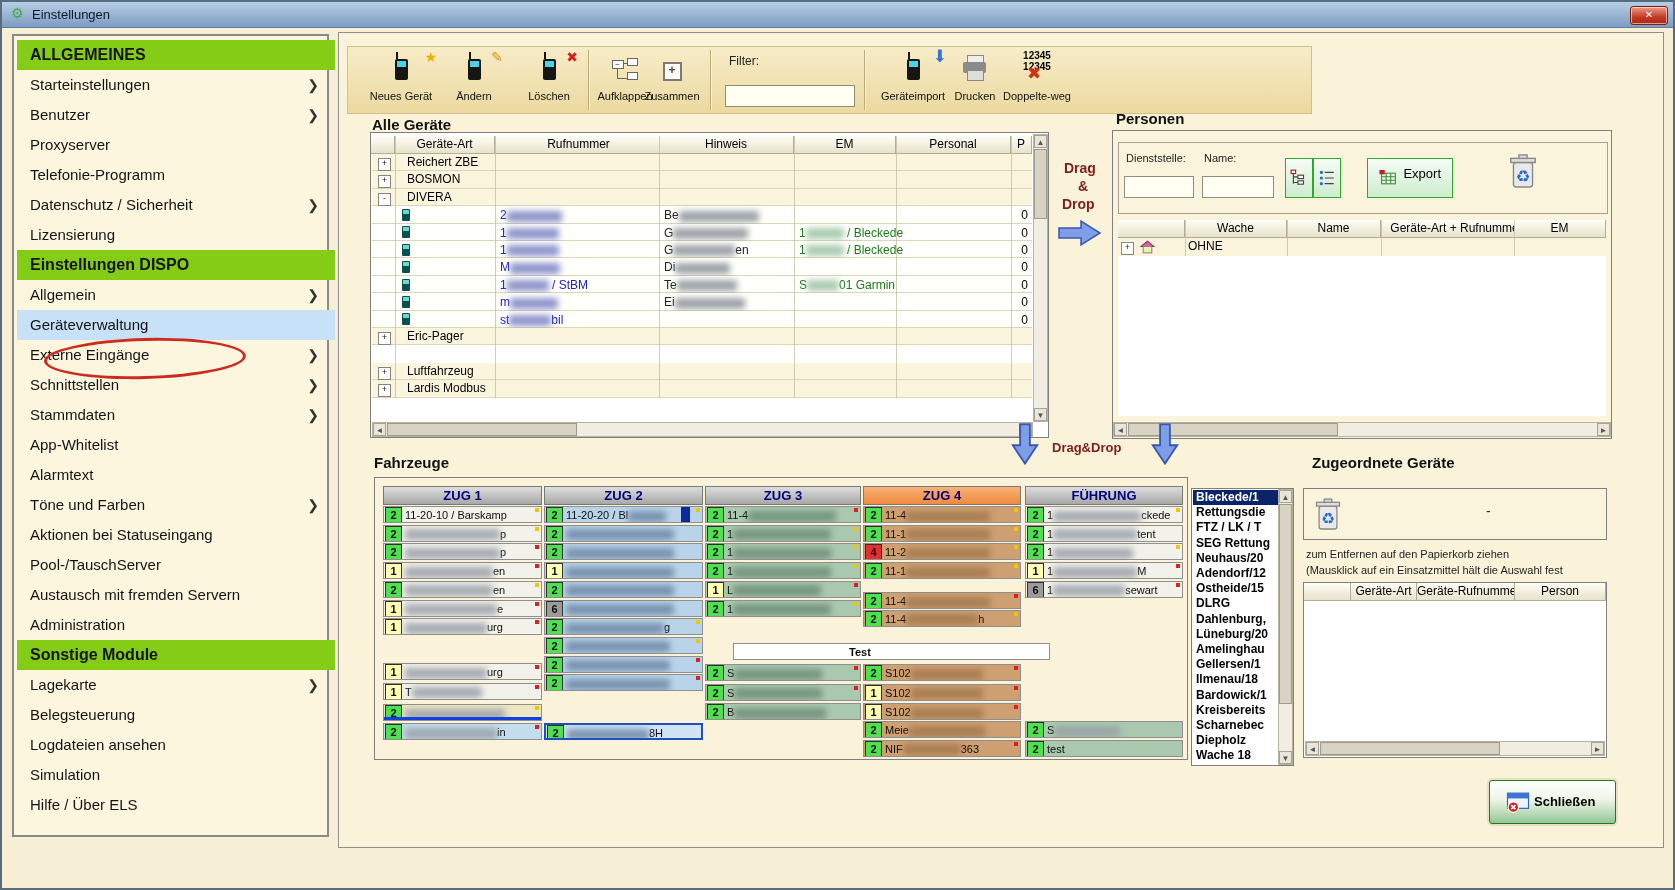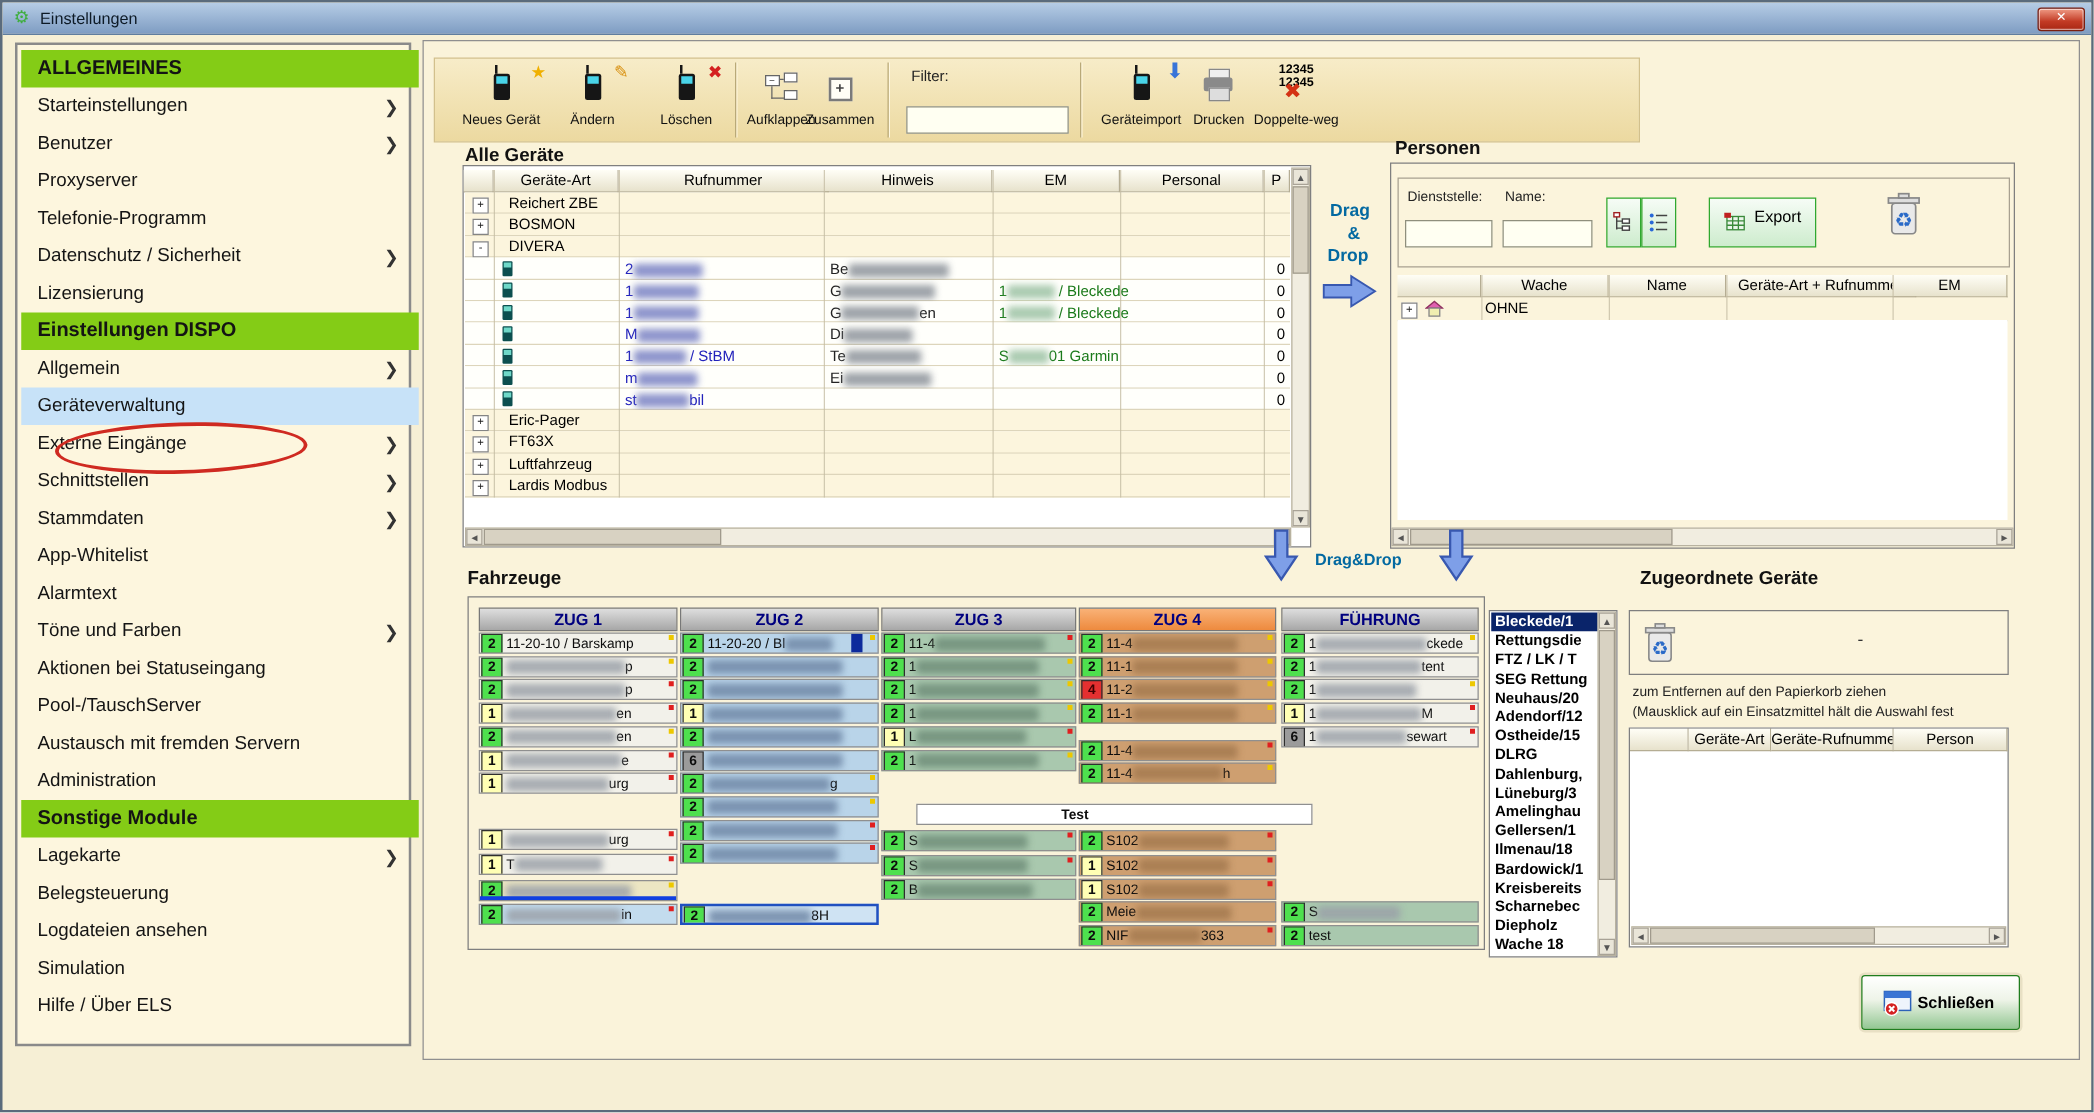--- a/index.html
+++ b/index.html
@@ -55,21 +55,21 @@
   .devicon{display:inline-block;width:8px;height:12px;background:#0c4f4f;position:relative;border-radius:1px;vertical-align:middle;}
   .devicon::before{content:"";position:absolute;left:1px;top:1px;width:6px;height:4px;background:#6fd8c8;}
   .vline{position:absolute;width:1px;background:#c3bba1;opacity:.75;}
   .blur{display:inline-block;height:11px;border-radius:2px;filter:blur(3px);opacity:.85;vertical-align:middle;}
   .ruftext{color:#2222bb;} .emtext{color:#1a7a1a;} .hintext{color:#222;}
   
   .sbv,.sbh{position:absolute;background:#f1ede0;border:1px solid #b8b2a0;box-sizing:border-box;}
   .sarr{position:absolute;width:13px;height:13px;background:#e9e5d8;border:1px solid #a8a296;color:#555;font-size:8px;line-height:13px;text-align:center;box-sizing:border-box;}
   .sthumb{position:absolute;background:#d8d2c2;border:1px solid #a09a8c;box-sizing:border-box;}
   
-  .ddtext{position:absolute;font-weight:bold;font-size:14px;color:#0369a1;}
+  .ddtext{position:absolute;font-weight:bold;font-size:14px;color:#7f1d1d;}
   
   .greenbtn{position:absolute;border:1px solid #2fa82f;background:linear-gradient(#f6fcf6,#cdeccd);box-sizing:border-box;text-align:center;}
   
   .fzhdr{position:absolute;height:19px;background:linear-gradient(#dedede,#a7a7a7);border:1px solid #787878;box-sizing:border-box;color:#00007f;font-weight:bold;font-size:13px;text-align:center;line-height:18px;}
   .fzhdr.accent{background:linear-gradient(#f9b277,#ee8a3e);}
   .fzrow{position:absolute;height:17px;border:1px solid #8f8f8f;box-sizing:border-box;font-size:11px;line-height:15px;white-space:nowrap;overflow:hidden;color:#0d0d0d;}
   .badge{position:absolute;left:1px;top:0px;width:15px;height:14px;border:1px solid #2e2e2e;font-weight:bold;font-size:11px;line-height:14px;text-align:center;box-sizing:content-box;}
   .b2{background:#4ee04e;} .b1{background:#ffffb4;} .b6{background:#9b9b9b;} .b4{background:#e43030;color:#400000;}
   .fztext{position:absolute;left:21px;top:1px;}
   .dot{position:absolute;top:1px;right:2px;width:4px;height:4px;}
@@ -184,21 +184,20 @@
       <div class="agrow ag-group" style="left: 1px; top: 38.4px;"><span class="exp" style="margin-left: 6px;">+</span><span style="margin-left: 16px;">BOSMON</span></div>
       <div class="agrow ag-group" style="left: 1px; top: 55.8px;"><span class="exp" style="margin-left: 6px;">-</span><span style="margin-left: 16px;">DIVERA</span></div>
       <div class="agrow ag-dev" style="left: 1px; top: 73.2px;"><span class="devicon" style="margin-left: 30px;"></span><span class="ruftext" style="position: absolute; left: 128px; top: 1px;"><span>2</span><span class="blur" style="width: 55px; background: rgb(122, 130, 196);"></span></span><span class="hintext" style="position: absolute; left: 292px; top: 1px;"><span>Be</span><span class="blur" style="width: 80px; background: rgb(141, 147, 155);"></span></span><span class="emtext" style="position: absolute; left: 427px; top: 1px;"></span><span style="position: absolute; left: 640px; top: 1px; width: 16px; text-align: right;">0</span></div>
       <div class="agrow ag-dev" style="left: 1px; top: 90.6px;"><span class="devicon" style="margin-left: 30px;"></span><span class="ruftext" style="position: absolute; left: 128px; top: 1px;"><span>1</span><span class="blur" style="width: 52px; background: rgb(122, 130, 196);"></span></span><span class="hintext" style="position: absolute; left: 292px; top: 1px;"><span>G</span><span class="blur" style="width: 75px; background: rgb(141, 147, 155);"></span></span><span class="emtext" style="position: absolute; left: 427px; top: 1px;"><span>1</span><span class="blur" style="width: 38px; background: rgb(156, 194, 164);"></span><span> / Bleckede</span></span><span style="position: absolute; left: 640px; top: 1px; width: 16px; text-align: right;">0</span></div>
       <div class="agrow ag-dev" style="left: 1px; top: 108px;"><span class="devicon" style="margin-left: 30px;"></span><span class="ruftext" style="position: absolute; left: 128px; top: 1px;"><span>1</span><span class="blur" style="width: 52px; background: rgb(122, 130, 196);"></span></span><span class="hintext" style="position: absolute; left: 292px; top: 1px;"><span>G</span><span class="blur" style="width: 62px; background: rgb(141, 147, 155);"></span><span>en</span></span><span class="emtext" style="position: absolute; left: 427px; top: 1px;"><span>1</span><span class="blur" style="width: 38px; background: rgb(156, 194, 164);"></span><span> / Bleckede</span></span><span style="position: absolute; left: 640px; top: 1px; width: 16px; text-align: right;">0</span></div>
       <div class="agrow ag-dev" style="left: 1px; top: 125.4px;"><span class="devicon" style="margin-left: 30px;"></span><span class="ruftext" style="position: absolute; left: 128px; top: 1px;"><span>M</span><span class="blur" style="width: 50px; background: rgb(122, 130, 196);"></span></span><span class="hintext" style="position: absolute; left: 292px; top: 1px;"><span>Di</span><span class="blur" style="width: 55px; background: rgb(141, 147, 155);"></span></span><span class="emtext" style="position: absolute; left: 427px; top: 1px;"></span><span style="position: absolute; left: 640px; top: 1px; width: 16px; text-align: right;">0</span></div>
       <div class="agrow ag-dev" style="left: 1px; top: 142.8px;"><span class="devicon" style="margin-left: 30px;"></span><span class="ruftext" style="position: absolute; left: 128px; top: 1px;"><span>1</span><span class="blur" style="width: 42px; background: rgb(122, 130, 196);"></span><span> / StBM</span></span><span class="hintext" style="position: absolute; left: 292px; top: 1px;"><span>Te</span><span class="blur" style="width: 60px; background: rgb(141, 147, 155);"></span></span><span class="emtext" style="position: absolute; left: 427px; top: 1px;"><span>S</span><span class="blur" style="width: 32px; background: rgb(156, 194, 164);"></span><span>01  Garmin</span></span><span style="position: absolute; left: 640px; top: 1px; width: 16px; text-align: right;">0</span></div>
       <div class="agrow ag-dev" style="left: 1px; top: 160.2px;"><span class="devicon" style="margin-left: 30px;"></span><span class="ruftext" style="position: absolute; left: 128px; top: 1px;"><span>m</span><span class="blur" style="width: 48px; background: rgb(122, 130, 196);"></span></span><span class="hintext" style="position: absolute; left: 292px; top: 1px;"><span>Ei</span><span class="blur" style="width: 70px; background: rgb(141, 147, 155);"></span></span><span class="emtext" style="position: absolute; left: 427px; top: 1px;"></span><span style="position: absolute; left: 640px; top: 1px; width: 16px; text-align: right;">0</span></div>
       <div class="agrow ag-dev" style="left: 1px; top: 177.6px;"><span class="devicon" style="margin-left: 30px;"></span><span class="ruftext" style="position: absolute; left: 128px; top: 1px;"><span>st</span><span class="blur" style="width: 42px; background: rgb(122, 130, 196);"></span><span>bil</span></span><span class="hintext" style="position: absolute; left: 292px; top: 1px;"></span><span class="emtext" style="position: absolute; left: 427px; top: 1px;"></span><span style="position: absolute; left: 640px; top: 1px; width: 16px; text-align: right;">0</span></div>
       <div class="agrow ag-group" style="left: 1px; top: 195px;"><span class="exp" style="margin-left: 6px;">+</span><span style="margin-left: 16px;">Eric-Pager</span></div>
-      <div class="agrow ag-group" style="left: 1px; top: 212.4px;"><span class="exp" style="margin-left: 6px;">+</span><span style="margin-left: 16px;">FT63X</span></div>
       <div class="agrow ag-group" style="left: 1px; top: 229.8px;"><span class="exp" style="margin-left: 6px;">+</span><span style="margin-left: 16px;">Luftfahrzeug</span></div>
       <div class="agrow ag-group" style="left: 1px; top: 247.2px;"><span class="exp" style="margin-left: 6px;">+</span><span style="margin-left: 16px;">Lardis Modbus</span></div>
       <div class="vline" style="left: 24px; top: 3px; height: 262px;"></div>
       <div class="vline" style="left: 124px; top: 3px; height: 262px;"></div>
       <div class="vline" style="left: 288px; top: 3px; height: 262px;"></div>
       <div class="vline" style="left: 423px; top: 3px; height: 262px;"></div>
       <div class="vline" style="left: 525px; top: 3px; height: 262px;"></div>
       <div class="vline" style="left: 640px; top: 3px; height: 262px;"></div>
       <div class="sbv" style="left: 662px; top: 1px; width: 15px; height: 288px;">
         <div class="sarr" style="left: 0px; top: 0px;">▲</div>
@@ -536,21 +535,21 @@
   <div id="station-list">
       <div class="listitem listsel" style="top: 1px;">Bleckede/1</div>
       <div class="listitem" style="top: 16.2px;">Rettungsdie</div>
       <div class="listitem" style="top: 31.4px;">FTZ / LK / T</div>
       <div class="listitem" style="top: 46.6px;">SEG Rettung</div>
       <div class="listitem" style="top: 61.8px;">Neuhaus/20</div>
       <div class="listitem" style="top: 77px;">Adendorf/12</div>
       <div class="listitem" style="top: 92.2px;">Ostheide/15</div>
       <div class="listitem" style="top: 107.4px;">DLRG</div>
       <div class="listitem" style="top: 122.6px;">Dahlenburg,</div>
-      <div class="listitem" style="top: 137.8px;">Lüneburg/3</div>
+      <div class="listitem" style="top: 137.8px;">Lüneburg/20</div>
       <div class="listitem" style="top: 153px;">Amelinghau</div>
       <div class="listitem" style="top: 168.2px;">Gellersen/1</div>
       <div class="listitem" style="top: 183.4px;">Ilmenau/18</div>
       <div class="listitem" style="top: 198.6px;">Bardowick/1</div>
       <div class="listitem" style="top: 213.8px;">Kreisbereits</div>
       <div class="listitem" style="top: 229px;">Scharnebec</div>
       <div class="listitem" style="top: 244.2px;">Diepholz</div>
       <div class="listitem" style="top: 259.4px;">Wache 18</div>
       <div class="sbv" style="left: 86px; top: 0px; width: 15px; height: 276px;">
         <div class="sarr" style="left: 0px; top: 0px;">▲</div>

